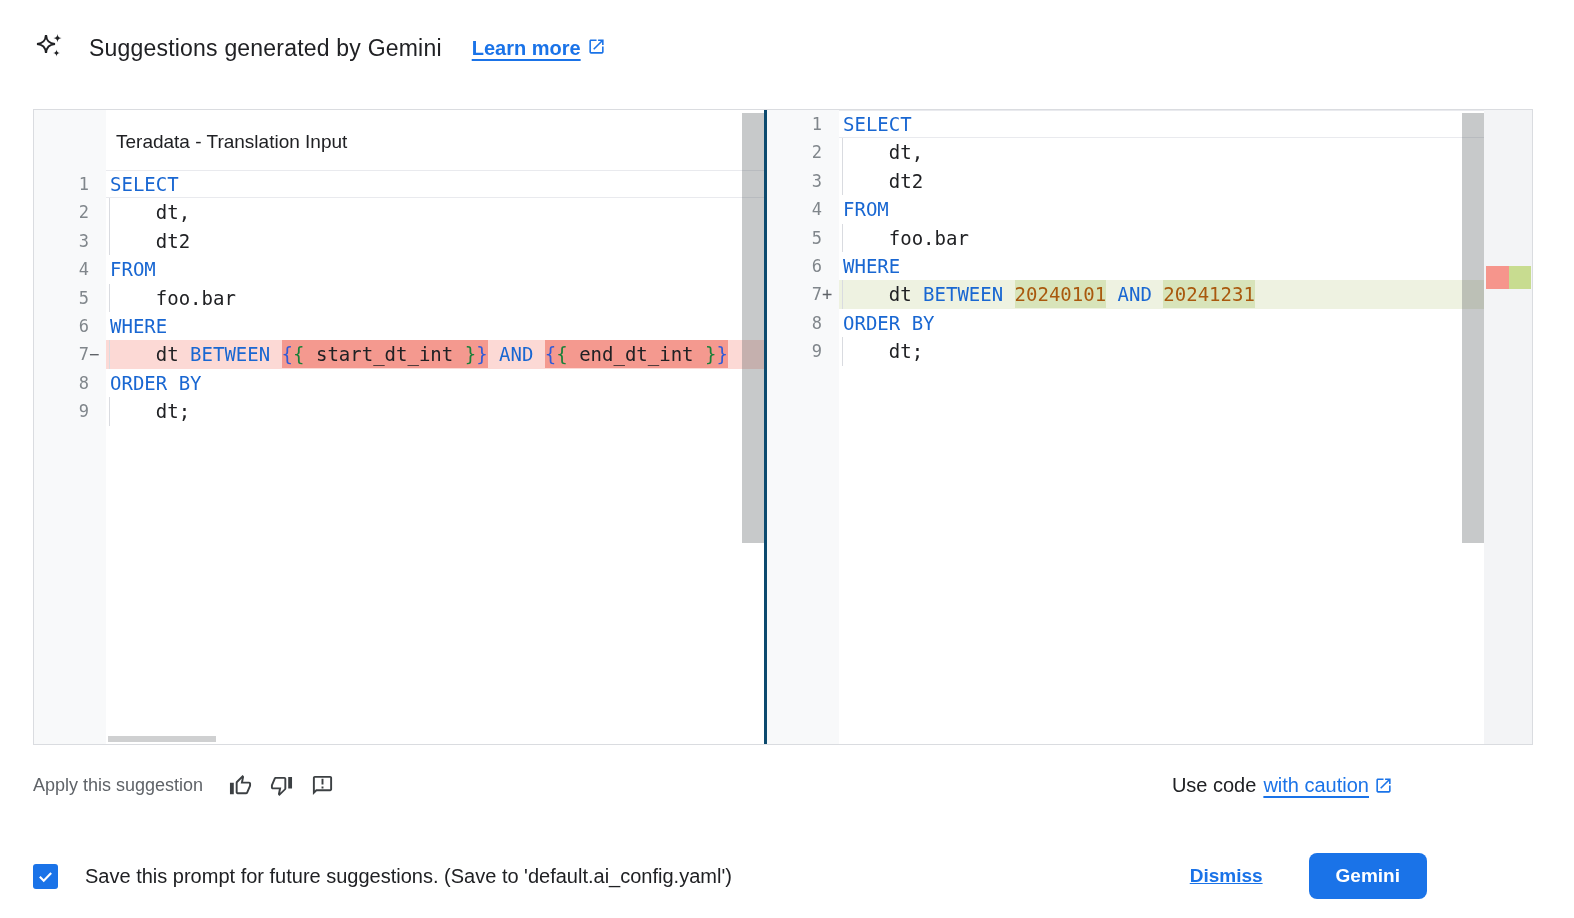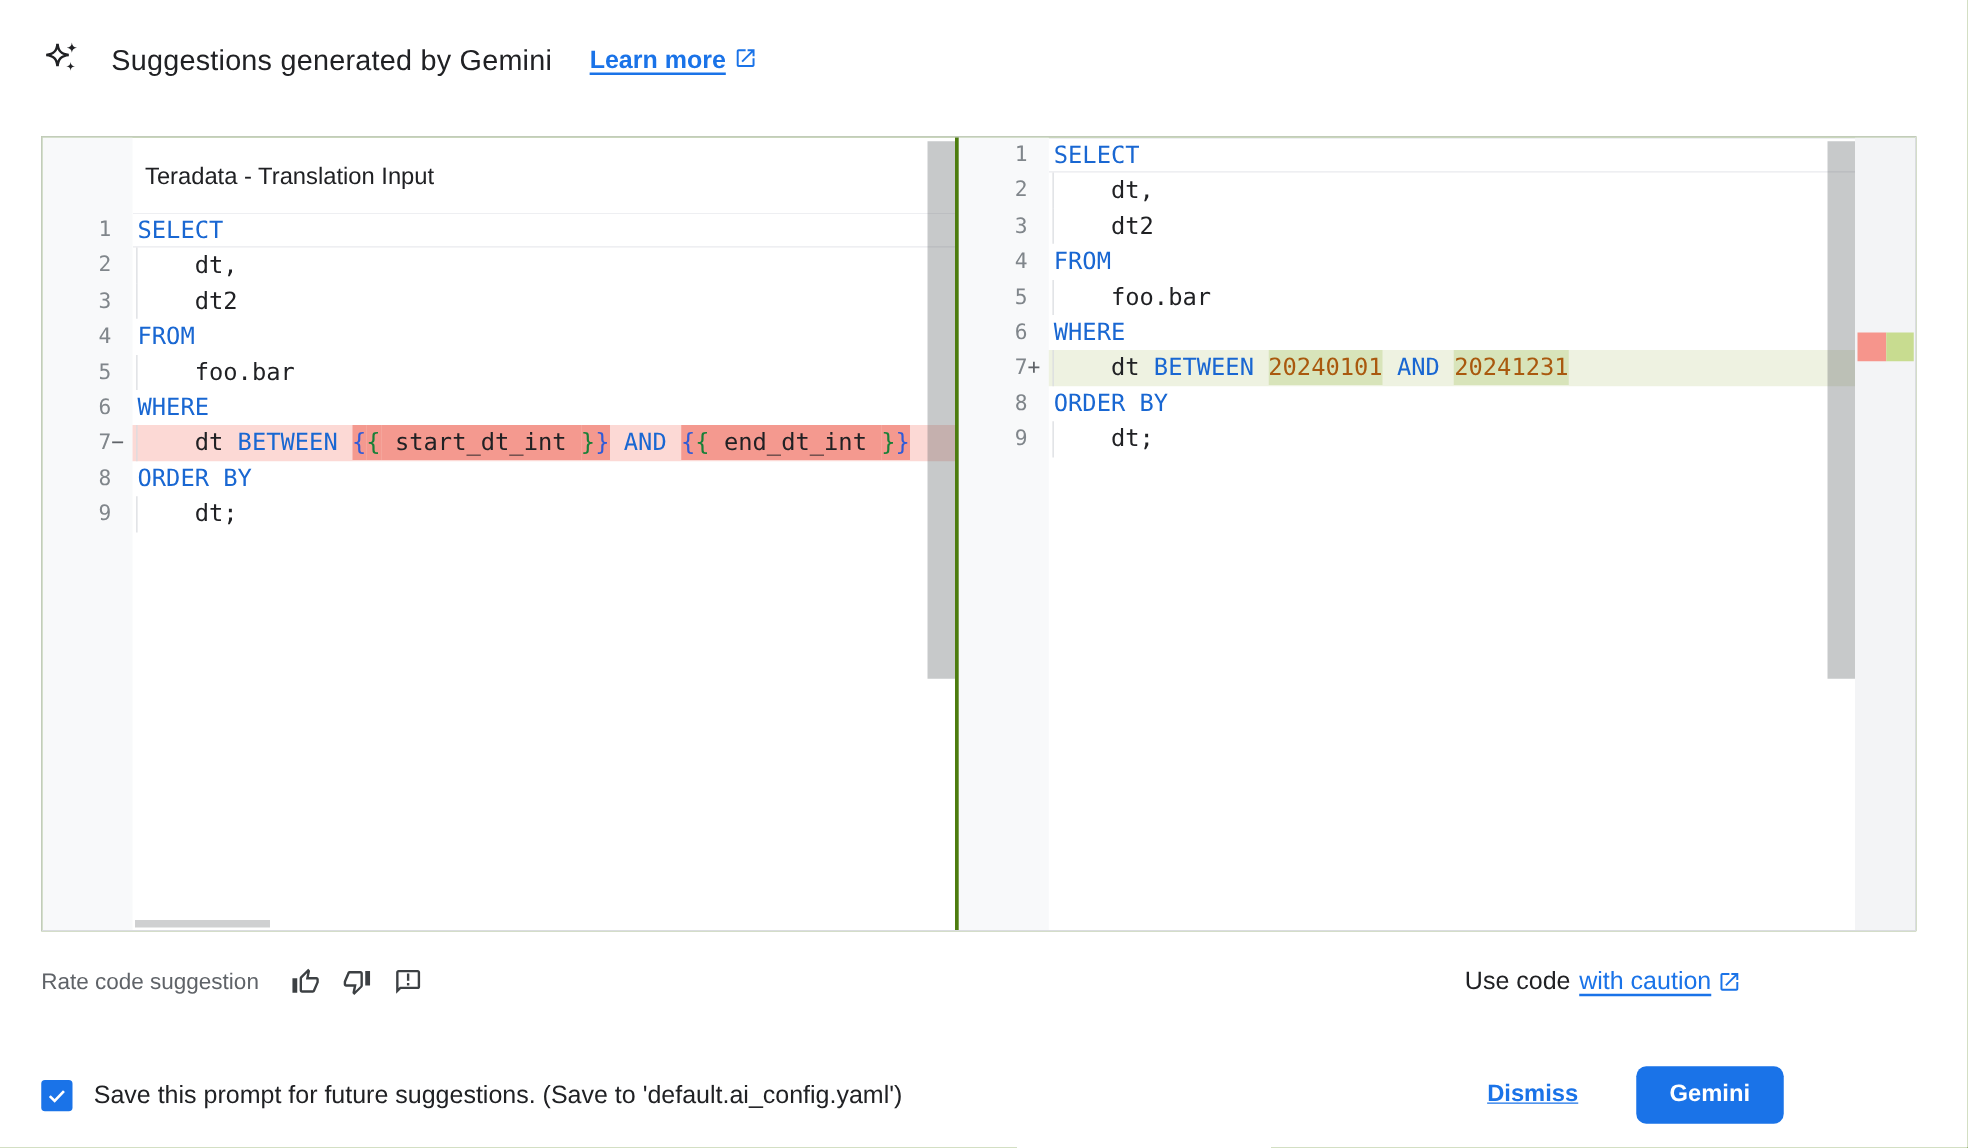--- a/index.html
+++ b/index.html
@@ -15,21 +15,21 @@
   .top-header { margin-top:31px; height:34px; display:flex; align-items:center; }
   .sparkle { width:32px; height:32px; flex:none; }
   .top-title { font-size:23px; color:#202124; margin-left:24px; letter-spacing:.2px; }
   .learn-more { margin-left:30px; display:inline-flex; align-items:flex-start;
     font-size:20px; font-weight:700; color:#1a73e8; text-decoration:underline;
     text-underline-offset:4px; cursor:pointer; }
   .learn-more svg { margin-left:6px; width:19px; height:19px; }
 
   
   .diff-container { margin-top:44px; display:flex; width:1500px; height:636px;
-    border:1px solid #dadce0; background:#4d7c0f; }
+    border:1px solid #dadce0; background:#0c4a6e; }
   .panel { position:relative; height:634px; overflow:hidden; background:#fff;
     font-family:"DejaVu Sans Mono", monospace; }
   .panel-left  { width:730px; flex:none; }
   .panel-right { flex:1; margin-left:3px; }
   .gutter-bg { position:absolute; left:0; top:0; bottom:0; width:72px; background:#f8f9fa; }
   .panel-title { position:relative; height:60px; line-height:63px; padding-left:82px;
     font-family:"Liberation Sans", sans-serif; font-size:19px; color:#202124; }
   .code-rows { position:relative; }
   .panel-right .code-rows { margin-right:48px; }
 
@@ -65,21 +65,21 @@
   .use-code { margin-left:auto; font-size:20px; color:#202124; display:flex; align-items:center; }
   .use-code a { margin-left:7px; color:#1a73e8; text-decoration:underline;
     text-underline-offset:4px; cursor:pointer; display:inline-flex; align-items:center; }
   .use-code a svg { margin-left:5px; width:19px; height:19px; }
 
   
   .action-bar { margin-top:49px; display:flex; align-items:center; height:48px; }
   .checkbox { width:25px; height:25px; flex:none; background:#1a73e8; border-radius:3px;
     display:flex; align-items:center; justify-content:center; cursor:pointer; }
   .checkbox svg { width:17px; height:17px; }
-  .save-label { margin-left:17px; font-size:20px; color:#202124; }
+  .save-label { margin-left:27px; font-size:20px; color:#202124; }
   .dismiss-btn { margin-left:auto; margin-right:36px; background:none; border:none;
     font-family:"Liberation Sans", sans-serif; font-size:19px; font-weight:700;
     color:#1a73e8; cursor:pointer; padding:8px 10px;text-decoration:underline; }
   .apply-btn { background:#1a73e8; color:#fff; border:none; border-radius:8px;
     font-family:"Liberation Sans", sans-serif; font-size:19px; font-weight:700;
     padding:12px 27px; cursor:pointer; margin-right:-34px; }
 </style>
 </head>
 <body>
 
@@ -244,21 +244,21 @@
       <div class="vthumb"></div>
       <div class="ruler">
         <div class="ruler-mark removed" style="background: rgb(246, 149, 140);"></div>
         <div class="ruler-mark added" style="background: rgb(200, 220, 144);"></div>
       </div>
     </section>
 
   </div>
 
   <div class="footer-row">
-    <span class="rate-label">Rate code suggestion</span>
+    <span class="rate-label">Apply this suggestion</span>
     <button class="icon-btn">
       <svg viewBox="0 0 24 24">
         <path d="M1 21h4V9H1v12zm22-11c0-1.1-.9-2-2-2h-6.31l.95-4.57.03-.32c0-.41-.17-.79-.44-1.06L14.17 1 7.58 7.59C7.22 7.95 7 8.45 7 9v10c0 1.1.9 2 2 2h9c.83 0 1.54-.5 1.84-1.22l3.02-7.05c.09-.23.14-.47.14-.73v-2zm-2 2l-3 7H9V9l4.34-4.34L12.23 10H21v2z"></path>
       </svg>
     </button>
     <button class="icon-btn">
       <svg viewBox="0 0 24 24">
         <path d="M15 3H6c-.83 0-1.54.5-1.84 1.22l-3.02 7.05c-.09.23-.14.47-.14.73v2c0 1.1.9 2 2 2h6.31l-.95 4.57-.03.32c0 .41.17.79.44 1.06L9.83 23l6.59-6.59c.36-.36.58-.86.58-1.41V5c0-1.1-.9-2-2-2zm0 12.34L10.66 19.66 11.77 14H3v-2l3-7h9v10.34zM19 3h4v12h-4z"></path>
       </svg>
     </button>

